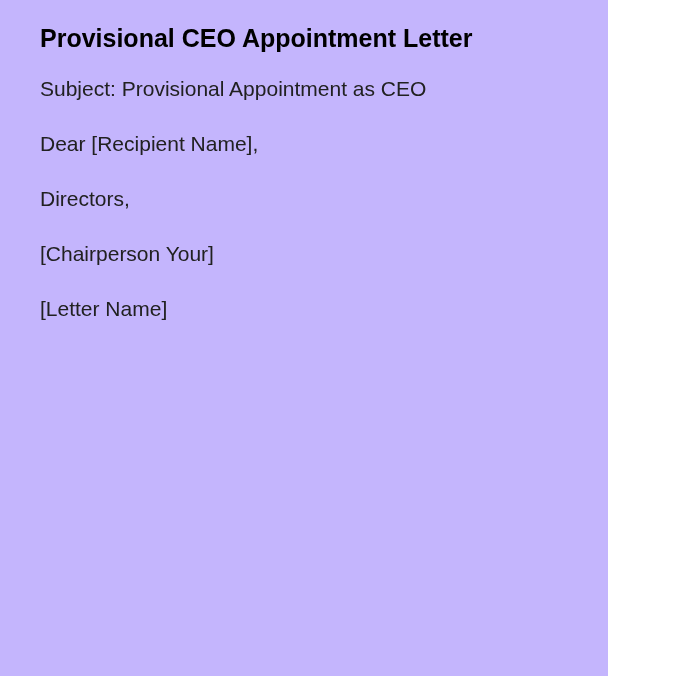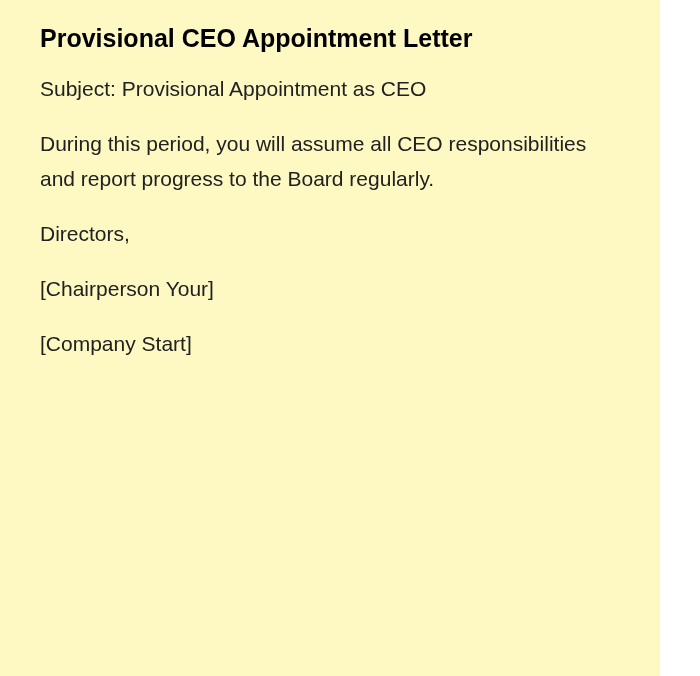--- a/index.html
+++ b/index.html
@@ -8,24 +8,24 @@
     background: #ffffff;
   }
   body {
     width: 700px;
     height: 676px;
     overflow: hidden;
     font-family: "Liberation Sans", "DejaVu Sans", sans-serif;
   }
   .page {
     box-sizing: border-box;
-    width: 660px;
+    width: 608px;
     height: 676px;
     padding: 23px 40px 12px 40px;
-    background: #fef9c3;
+    background: #c4b5fd;
   }
   .letter-title {
     margin: 0 0 18px 0;
     font-size: 25px;
     line-height: 30px;
     font-weight: 700;
     color: #000000;
     letter-spacing: 0;
   }
   .para {
@@ -38,23 +38,23 @@
   }
 </style>
 </head>
 <body>
 
 <div class="page">
   <h1 class="letter-title">Provisional CEO Appointment Letter</h1>
 
   <p class="para">Subject: Provisional Appointment as CEO</p>
 
+  <p class="para">Dear [Recipient Name],</p>
 
 
-  <p class="para">During this period, you will assume all CEO responsibilities and report progress to the Board regularly.</p>
 
   <p class="para">Directors,</p>
 
   <p class="para">[Chairperson Your]</p>
 
 
-  <p class="para">[Company Start]</p>
+  <p class="para">[Letter Name]</p>
 </div>
 
 </body></html>

